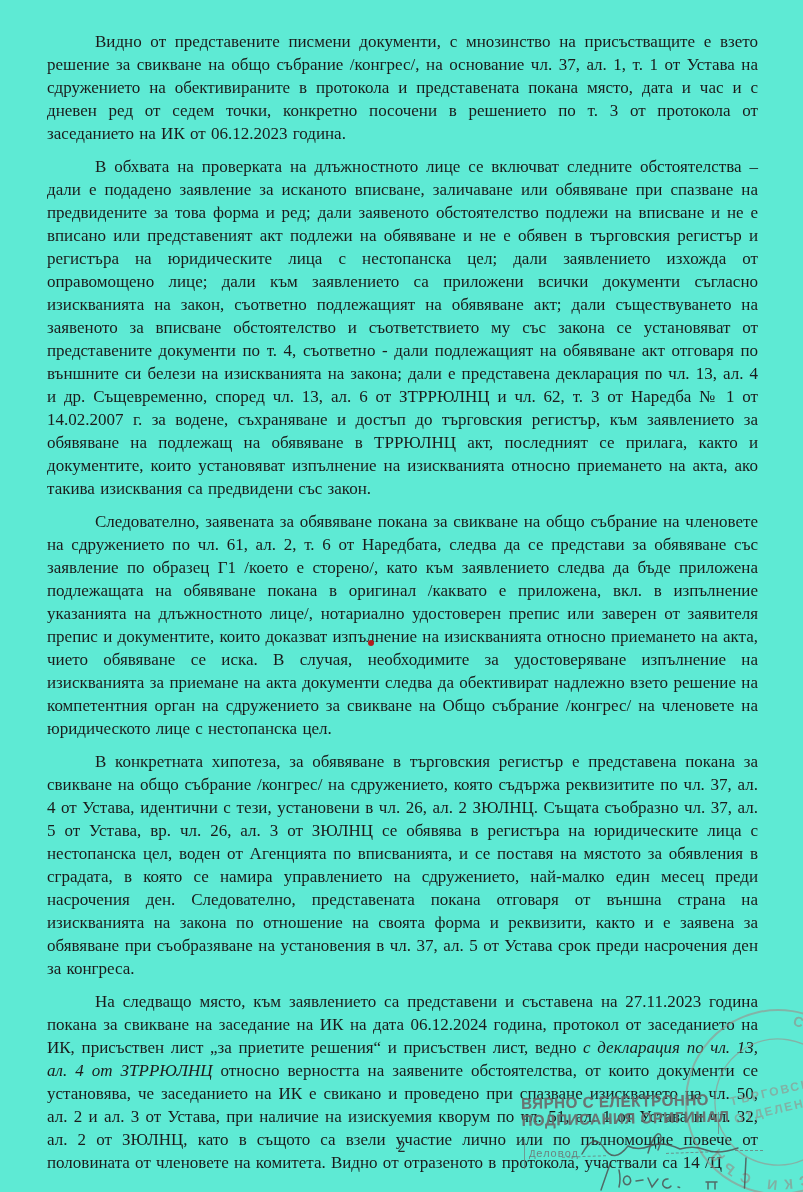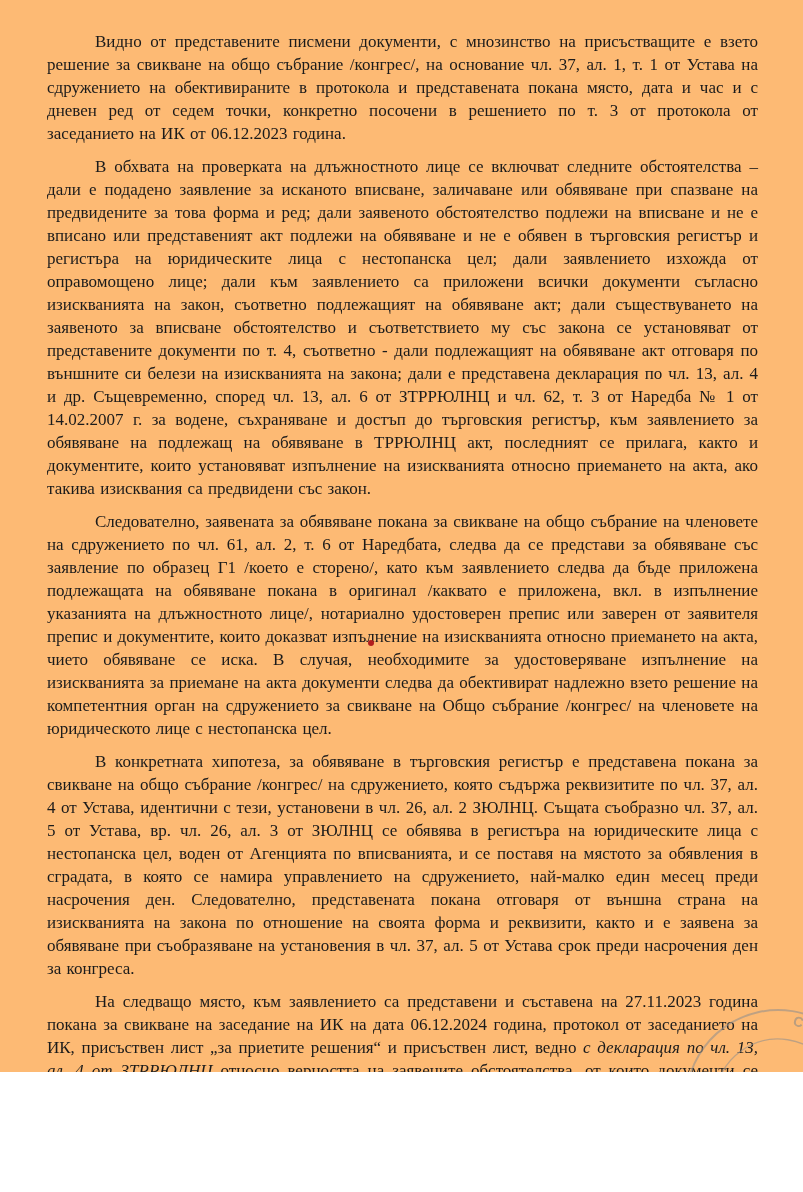--- a/index.html
+++ b/index.html
@@ -1,19 +1,19 @@
 <!DOCTYPE html>
 <html lang="bg"><head>
 <meta charset="utf-8">
 <style>
   html,body{margin:0;padding:0;background:#ffffff;}
   .page{
     position:relative;
-    width:803px;height:1072px;
-    background:#fdba74;
+    width:803px;height:1192px;
+    background:#5eead4;
     overflow:hidden;
     font-family:"Liberation Serif","DejaVu Serif",serif;
     color:#1b1b1b;
   }
   .doc-body{
     position:absolute;
     left:47px;top:30px;width:711px;
     text-align:justify;
   }
   .para{

